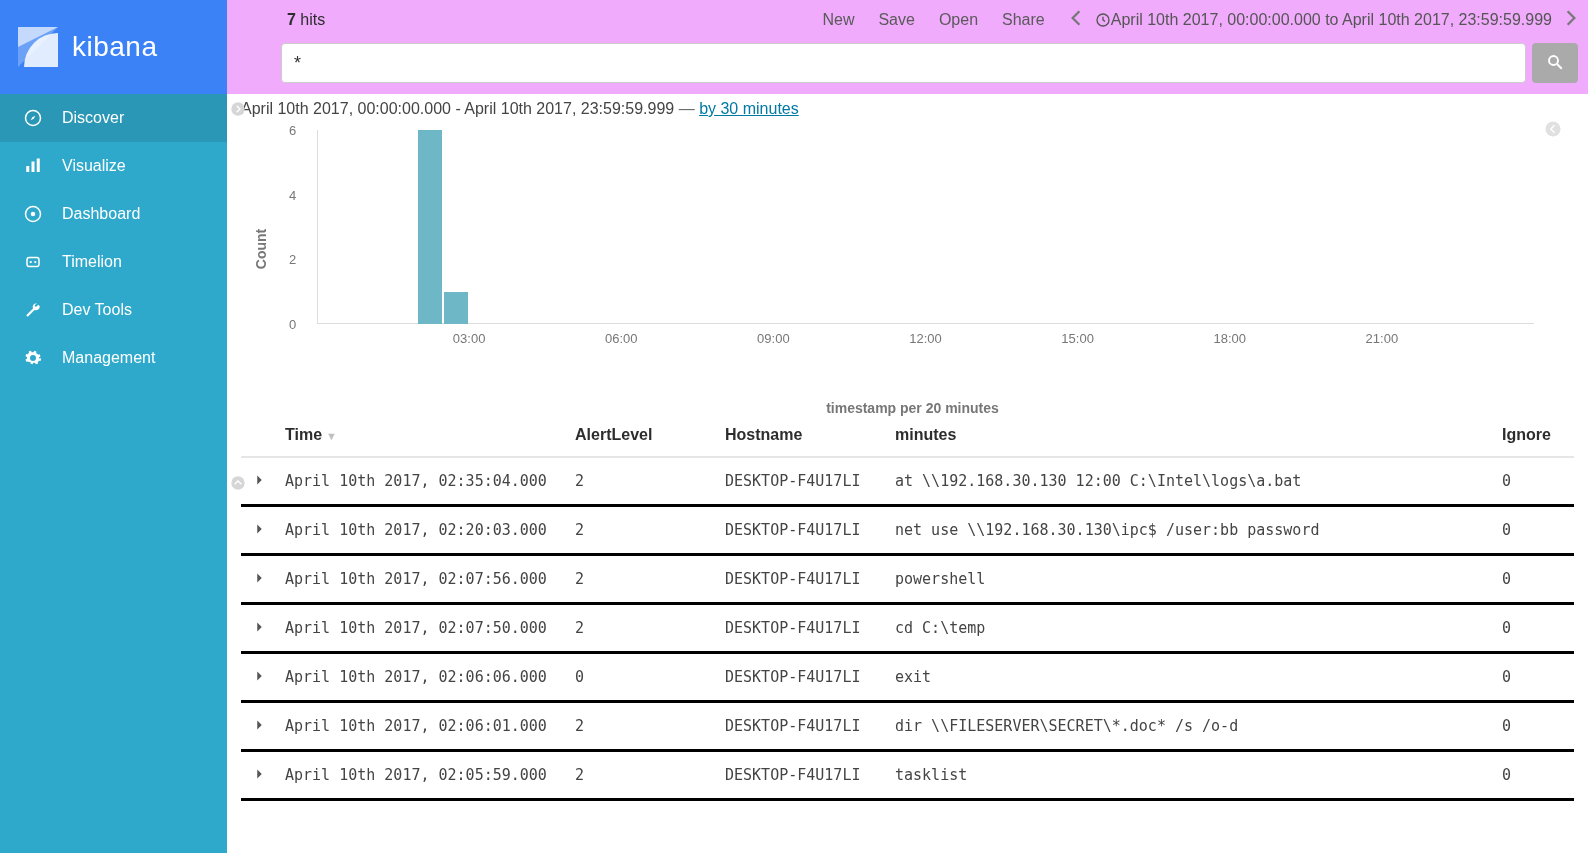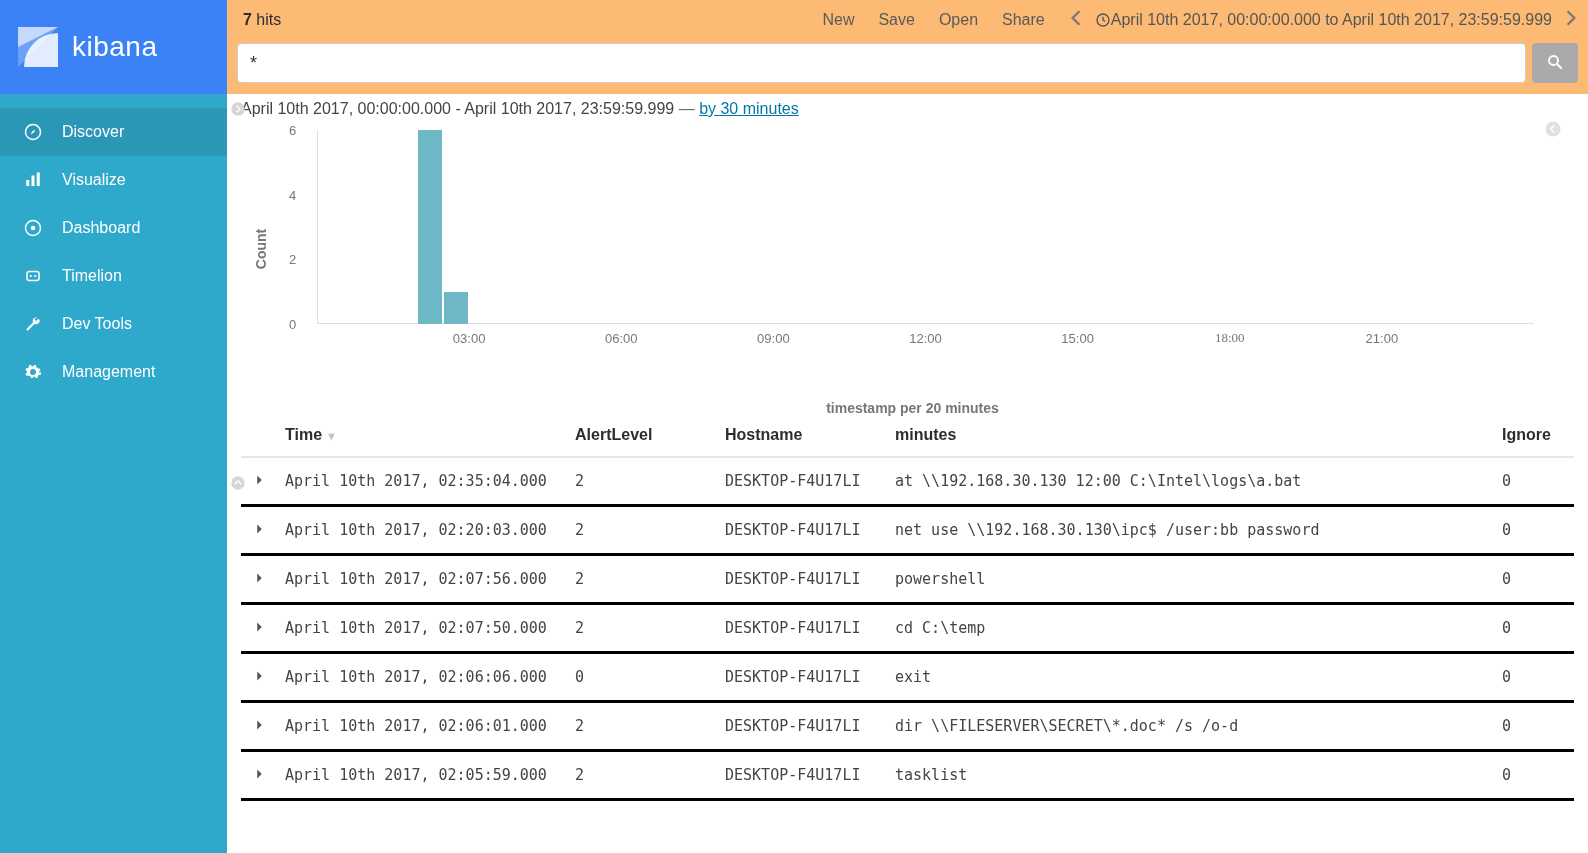--- a/index.html
+++ b/index.html
@@ -4,30 +4,30 @@
 <style>
 * { box-sizing: border-box; margin: 0; padding: 0; }
 body { font-family: -apple-system, BlinkMacSystemFont, "Segoe UI", Helvetica, Arial, sans-serif; font-size: 14px; color: #2d2d2d; background: #fff; }
 .app { display: flex; width: 1588px; height: 853px; overflow: hidden; }
 
 
 .sidebar { width: 227px; background: #2fa9cb; color: #fff; flex-shrink: 0; }
 .logo-area { background: #3b82f6; height: 94px; display: flex; align-items: center; padding-left: 18px; gap: 14px; }
 .logo-mark { width: 40px; height: 40px; position: relative; }
 .logo-text { font-size: 28px; font-weight: 400; letter-spacing: 0.5px; }
-.nav-list { list-style: none; padding-top: 14px; }
+.nav-list { list-style: none; padding-top: 0; }
 .nav-item { display: flex; align-items: center; height: 48px; padding-left: 24px; gap: 20px; cursor: pointer; font-size: 16px; }
 .nav-item.selected { background: rgba(0,0,0,0.1); }
 .nav-icon { width: 18px; height: 18px; display: inline-flex; align-items: center; justify-content: center; }
 .nav-icon svg { width: 18px; height: 18px; fill: #fff; }
 
 
 .main { flex: 1; display: flex; flex-direction: column; min-width: 0; }
 
-.topbar { background: #fdba74; height: 94px; display: flex; flex-direction: column; }
+.topbar { background: #f0abfc; height: 94px; display: flex; flex-direction: column; padding-left: 44px; }
 .topbar-row1 { height: 40px; display: flex; align-items: center; padding: 0 10px 0 16px; justify-content: space-between; }
 .hits { font-size: 16px; color: #2d2d2d; }
 .hits strong { font-weight: 700; }
 .toolbar-actions { display: flex; align-items: center; gap: 24px; font-size: 16px; color: #5a5a5a; }
 .toolbar-link { cursor: pointer; }
 .time-nav { display: flex; align-items: center; gap: 12px; }
 .time-chevron { color: #888; cursor: pointer; }
 .time-display { display: flex; align-items: center; gap: 0; color: #555; font-size: 16px; }
 .clock-icon { width: 16px; height: 16px; display:inline-flex; }
 .clock-icon svg { width:16px; height:16px; fill:#555; }
@@ -209,21 +209,21 @@
           <div class="axis-line" style="left:0;top:0;bottom:0;width:1px;"></div>
         <div class="y-tick" style="bottom: 0%;">0</div>
             <div class="y-tick" style="bottom: 33.3333%;">2</div>
             <div class="y-tick" style="bottom: 66.6667%;">4</div>
             <div class="y-tick" style="bottom: 100%;">6</div>
             <div class="x-tick" style="left: 12.5%;">03:00</div>
             <div class="x-tick" style="left: 25%;">06:00</div>
             <div class="x-tick" style="left: 37.5%;">09:00</div>
             <div class="x-tick" style="left: 50%;">12:00</div>
             <div class="x-tick" style="left: 62.5%;">15:00</div>
-            <div class="x-tick" style="left: 75%; font-family: Liberation Serif, serif;">18:00</div>
+            <div class="x-tick" style="left: 75%;">18:00</div>
             <div class="x-tick" style="left: 87.5%;">21:00</div>
             <div class="bar" style="left: 8.3%; width: 2%; height: 100%;"></div>
             <div class="bar" style="left: 10.4%; width: 2%; height: 16.6667%;"></div>
           </div>
         <div class="x-label">timestamp per 20 minutes</div>
       </div>
 
       <span class="collapse-btn collapse-bottom">
           <svg viewBox="0 0 24 24">
             <circle cx="12" cy="12" r="10" fill="#d6d6d6"></circle>

